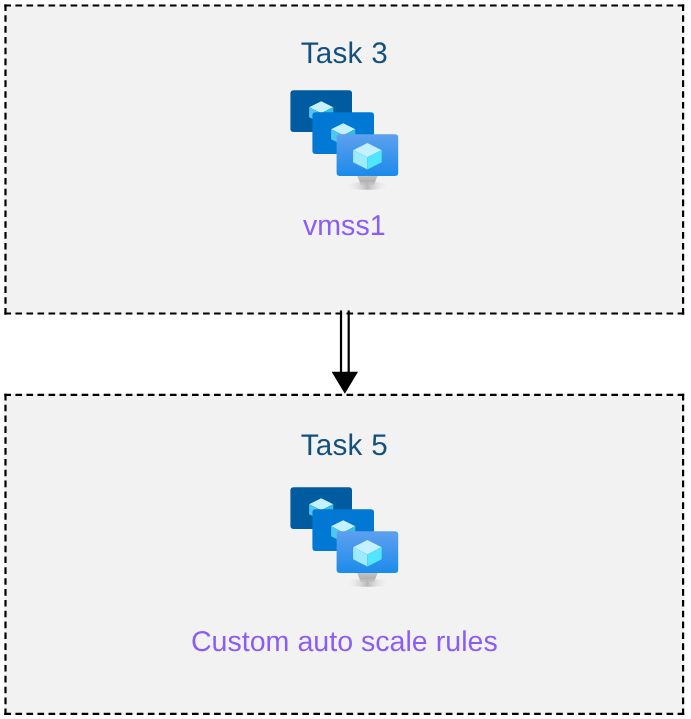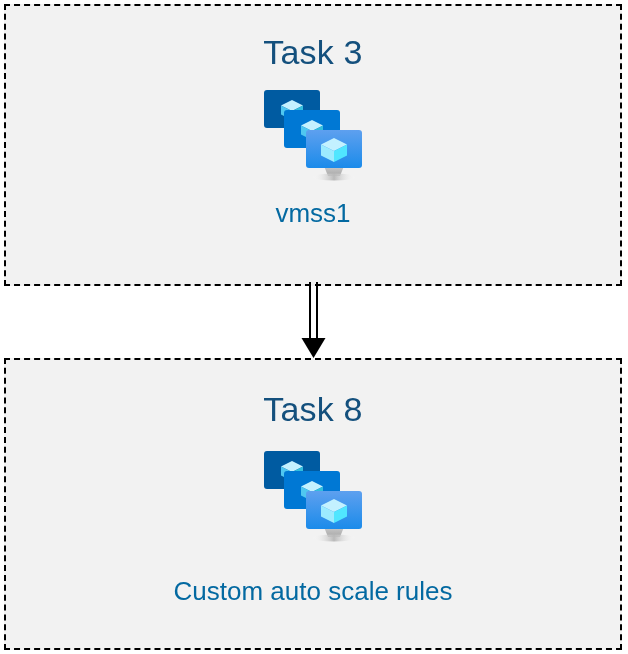--- a/index.html
+++ b/index.html
@@ -42,42 +42,42 @@
 
   #box-task4 {
     left: 4px;
     top: 358px;
     width: 618px;
     height: 292px;
   }
 
   .task-title {
     color: #14507d;
-    font-size: 34px;
+    font-size: 27px;
     font-weight: 400;
     letter-spacing: 0.2px;
     text-align: center;
     width: 100%;
   }
 
   #box-task3 .task-title { margin-top: 27px; }
   #box-task4 .task-title { margin-top: 30px; }
 
   .icon-wrap {
     width: 110px;
     height: 100px;
     position: relative;
   }
 
   #box-task3 .icon-wrap { margin-top: 14px; }
   #box-task4 .icon-wrap { margin-top: 18px; }
 
   .caption {
     text-align: center;
-    color: #0369a1;
+    color: #8b5cf6;
     font-size: 26px;
     line-height: 33px;
     font-weight: 400;
     width: 100%;
   }
 
   #box-task3 .caption { margin-top: 11px; }
   #box-task4 .caption { margin-top: 28px; }
 
   
@@ -153,21 +153,21 @@
 
       <line x1="14" y1="0" x2="14" y2="58" stroke="#000000" stroke-width="2"></line>
       <line x1="21" y1="0" x2="21" y2="58" stroke="#000000" stroke-width="2"></line>
 
       <polygon points="5.5,56 29.5,56 17.5,76" fill="#000000"></polygon>
     </svg>
   </div>
 
   <div class="task-box" id="box-task4">
 
-    <div class="task-title">Task 8</div>
+    <div class="task-title">Task 5</div>
 
     <div class="icon-wrap">
       <svg width="110" height="100" viewBox="0 0 110 100" xmlns="http://www.w3.org/2000/svg">
         <defs>
           <linearGradient id="frontGrad4" x1="0" y1="0" x2="0" y2="1">
             <stop offset="0%" stop-color="#5ea0ef"></stop>
             <stop offset="100%" stop-color="#1b8bea"></stop>
           </linearGradient>
           <linearGradient id="standGrad4" x1="0" y1="0" x2="0" y2="1">
             <stop offset="0%" stop-color="#c9c9c9"></stop>

